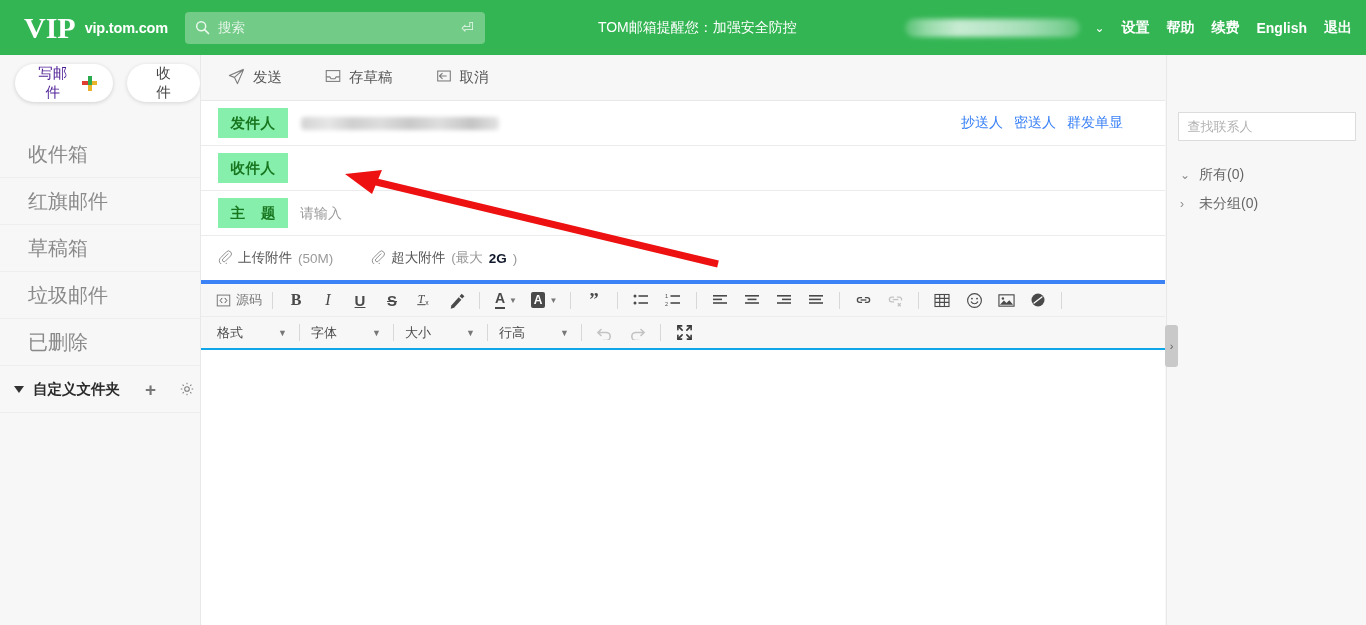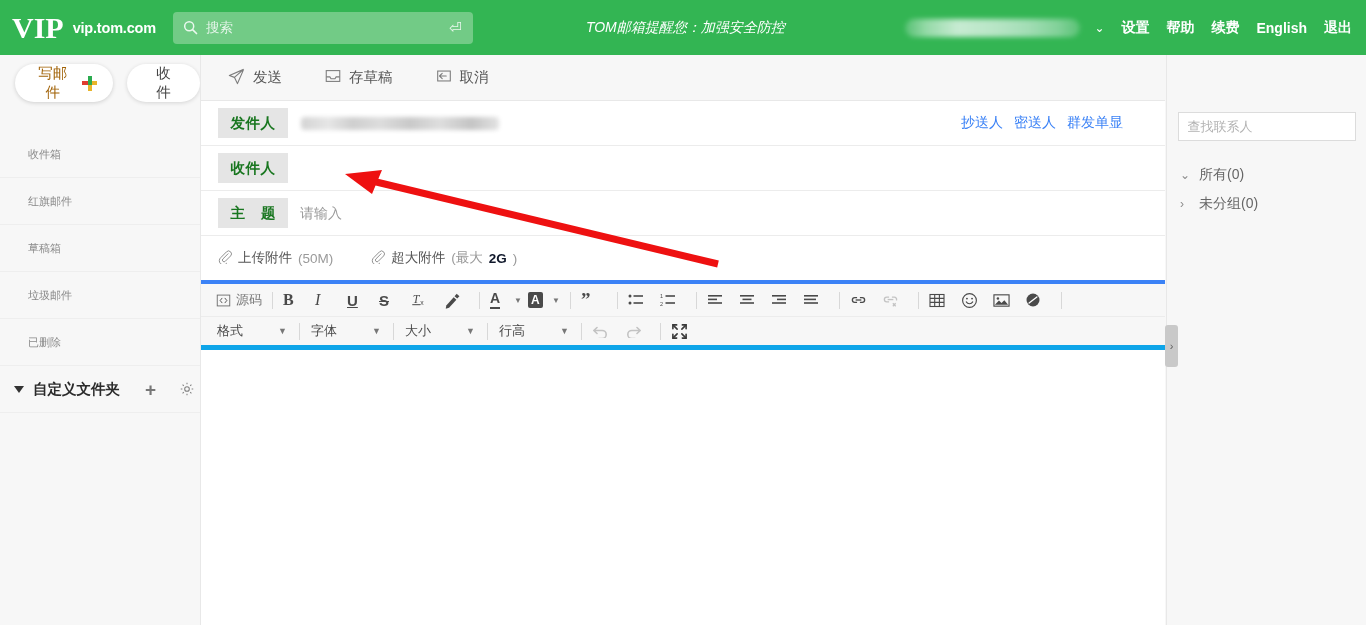--- a/index.html
+++ b/index.html
@@ -11,21 +11,21 @@
   }
 
   
   .header {
     position: absolute; top: 0; left: 0;
     width: 1366px; height: 55px;
     background: #33b553;
     display: flex; align-items: center;
   }
   .brand-vip {
-    margin-left: 12px;
+    margin-left: 24px;
     color: #fff;
     font-family: "Liberation Serif", "DejaVu Serif", serif;
     font-size: 30px; font-weight: 700;
     letter-spacing: 0px;
     line-height: 1;
   }
   .brand-domain {
     margin-left: 9px;
     color: #ffffff;
     font-size: 14.5px; font-weight: 700;
@@ -47,21 +47,21 @@
     font-family: "Liberation Sans", "DejaVu Sans", sans-serif;
     font-size: 13.5px;
     margin-left: 8px;
   }
   .search-input::placeholder { color: #e4f5e9; opacity: 1; }
   .search-enter {
     margin-right: 11px; color: #eaf8ee; font-size: 15px; line-height: 1;
   }
   .notice {
     margin-left: 113px;
-    color: #ffffff; font-size: 14px; white-space: nowrap; font-style: italic;
+    color: #ffffff; font-size: 14px; white-space: nowrap;
   }
   .hdr-right {
     margin-left: auto; margin-right: 14px;
     display: flex; align-items: center;
   }
   .user-blur {
     width: 175px; height: 18px;
     border-radius: 9px;
     background: linear-gradient(90deg,#59c275 0%,#9adcac 12%,#cfeed9 30%,#bfe8cc 52%,#a9e0bb 70%,#85d39c 88%,#5cc377 100%);
     filter: blur(2.5px);
@@ -82,41 +82,41 @@
   }
   .compose-row {
     height: 56px; display: flex; align-items: center; padding-left: 15px;
   }
   .btn-compose {
     height: 38px; padding: 0 16px;
     background: #ffffff; border: none; border-radius: 19px;
     box-shadow: 0 1px 4px rgba(0,0,0,.16);
     display: flex; align-items: center; gap: 8px;
     font-family: "Liberation Sans", "DejaVu Sans", sans-serif;
-    font-size: 14.5px; color: #a16207; cursor: pointer;
+    font-size: 14.5px; color: #4c1d95; cursor: pointer;
   }
   .plus-ic { position: relative; width: 15px; height: 15px; }
   .plus-ic i { position: absolute; display: block; }
   .plus-ic i:nth-child(1){ left:5.5px; top:0; width:4px; height:6px; background:#2bab4f; }
   .plus-ic i:nth-child(2){ left:5.5px; top:9px; width:4px; height:6px; background:#e8b42a; }
   .plus-ic i:nth-child(3){ left:0; top:5.5px; width:6px; height:4px; background:#e03b30; }
   .plus-ic i:nth-child(4){ left:9px; top:5.5px; width:6px; height:4px; background:#e8b42a; }
   .plus-ic i:nth-child(5){ left:5.5px; top:5.5px; width:4px; height:4px; background:#2bab4f; }
   .btn-receive {
     margin-left: 14px; height: 38px; padding: 0 22px;
     background: #ffffff; border: none; border-radius: 19px;
     box-shadow: 0 1px 4px rgba(0,0,0,.14);
     font-family: "Liberation Sans", "DejaVu Sans", sans-serif;
     font-size: 14.5px; color: #444; cursor: pointer;
   }
   .nav-list { margin-top: 20px; }
   .nav-item {
     height: 47px; display: flex; align-items: center;
     padding-left: 28px;
-    font-size: 11px; color: #8a8a8a;
+    font-size: 20px; color: #8a8a8a;
     border-bottom: 1px solid #eeeeee;
     cursor: pointer;
   }
   .nav-item.strong { color: #2b2b2b; font-weight: 700; }
   .folder-row {
     height: 47px; display: flex; align-items: center;
     padding-left: 14px; gap: 9px;
     color: #2b2b2b; font-size: 14.5px; font-weight: 700;
     border-bottom: 1px solid #eeeeee;
     cursor: pointer;
@@ -150,21 +150,21 @@
   }
 
   .frow {
     display: flex; align-items: center;
     height: 45px;
     border-bottom: 1px solid #ececec;
     padding-left: 17px;
   }
   .flabel {
     width: 70px; height: 30px;
-    background: #e5e5e5;
+    background: #86efac;
     color: #18761f;
     font-size: 14.5px; font-weight: 700;
     display: flex; align-items: center; justify-content: center;
     letter-spacing: 0.5px;
   }
   .flabel.spaced { letter-spacing: 6px; text-indent: 6px; }
   .finput {
     flex: 1; height: 30px; margin-left: 12px;
     border: none; outline: none; background: transparent;
     font-family: "Liberation Sans", "DejaVu Sans", sans-serif;
@@ -191,24 +191,24 @@
   }
   .att .dim { color: #9a9a9a; }
   .att .big { color: #0f172a; font-weight: 700; }
 
   
   .etb {
     background: #f7f7f7;
     border-bottom: 1px solid #ececec;
     height: 33px; display: flex; align-items: center; padding-left: 12px;
   }
-  .etb.second { border-bottom: 5px solid #0ea5e9; }
+  .etb.second { border-bottom: 2px solid #0ea5e9; }
   .ebtn {
     min-width: 26px; height: 24px;
-    display: flex; align-items: center; justify-content: space-between;
+    display: flex; align-items: center; justify-content: center;
     color: #4a4a4a; font-size: 15px; cursor: pointer;
     margin: 12px 3px;
   }
   .ebtn.dis { color: #c3c3c3; cursor: default; }
   .esep { width: 1px; height: 17px; background: #d8d8d8; margin: 0 7px; }
   .esel {
     width: 76px; height: 22px;
     display: flex; align-items: center; justify-content: space-between;
     color: #4a4a4a; font-size: 13px; cursor: pointer; padding: 0 2px 0 4px;
     margin-right: 3px;

